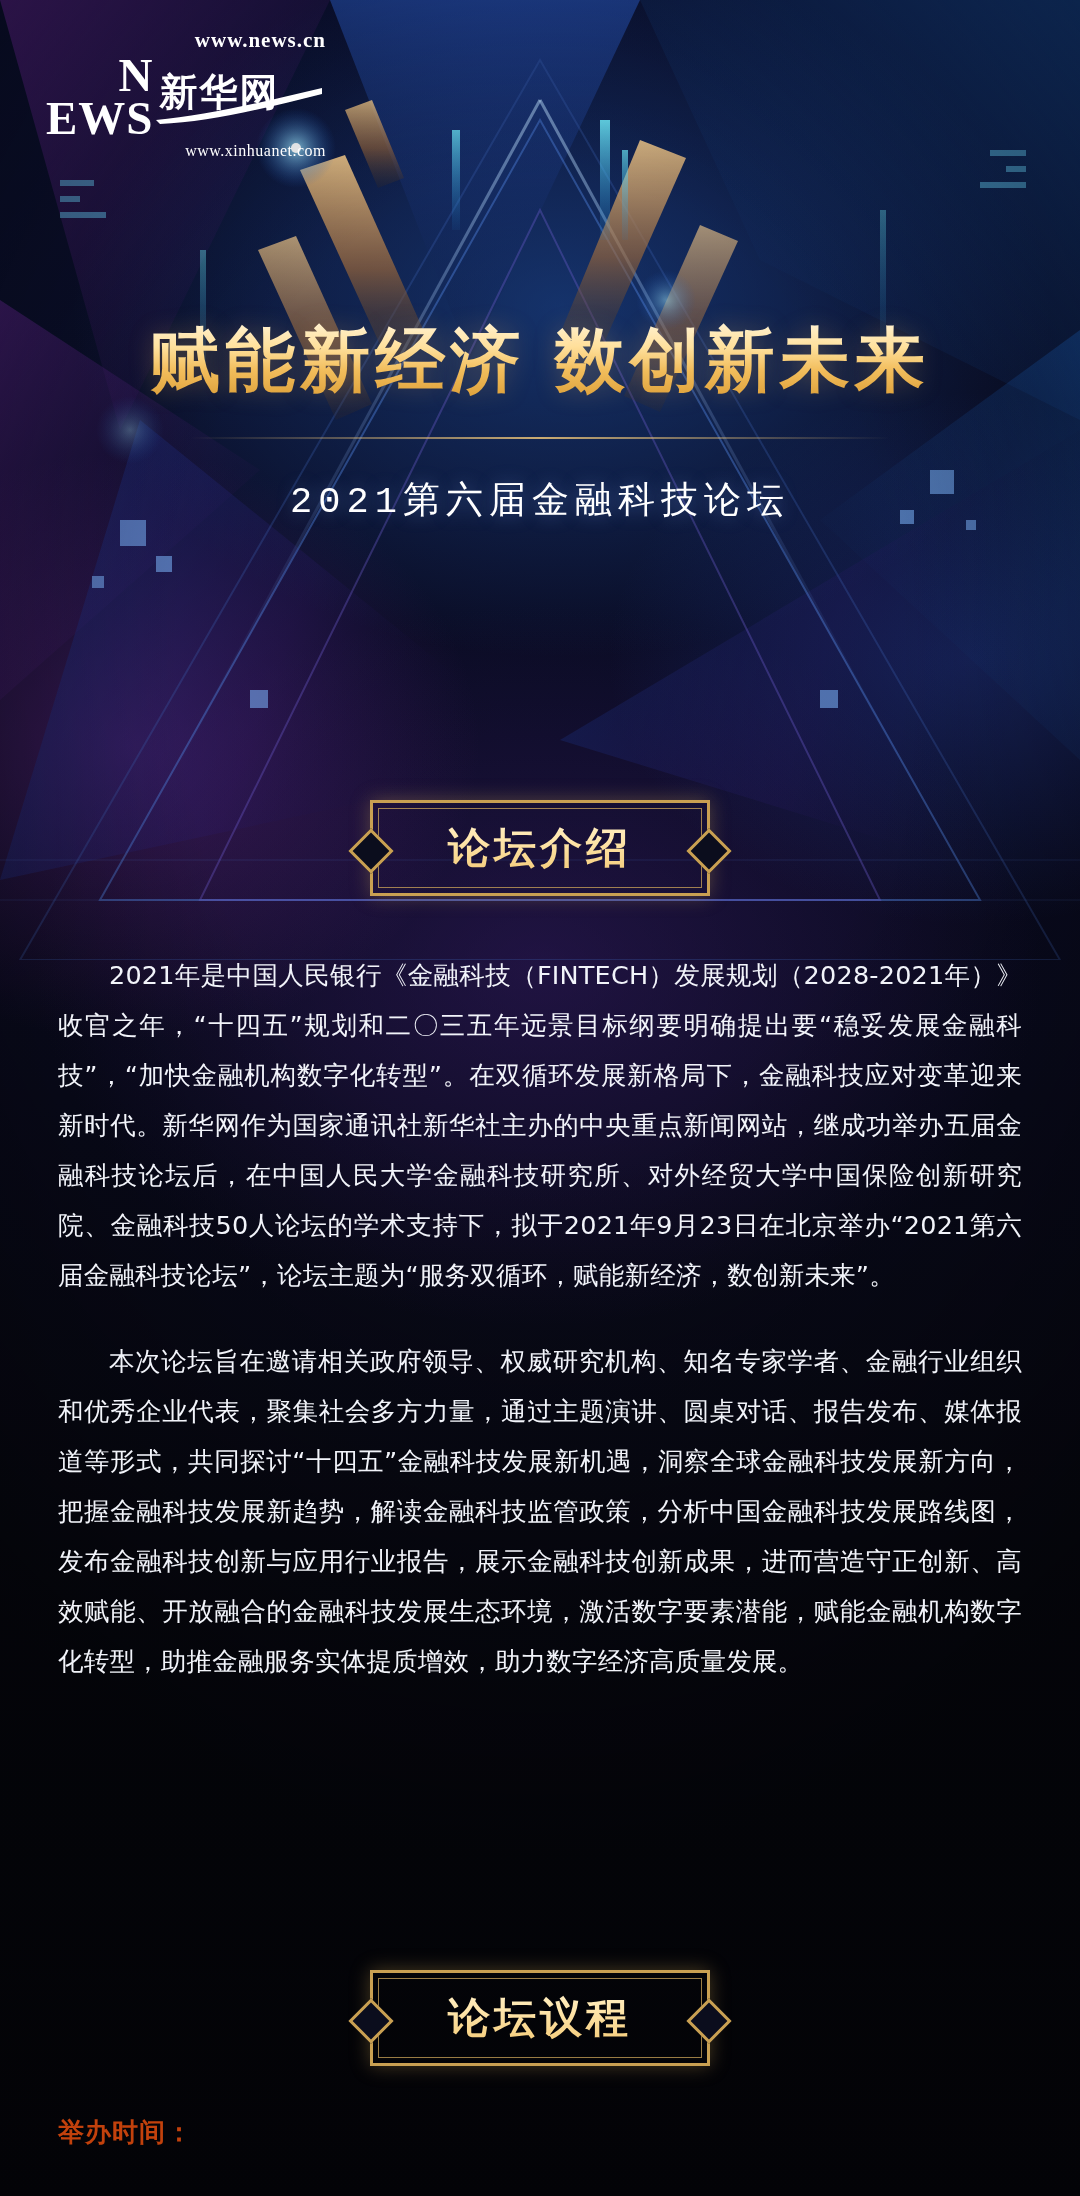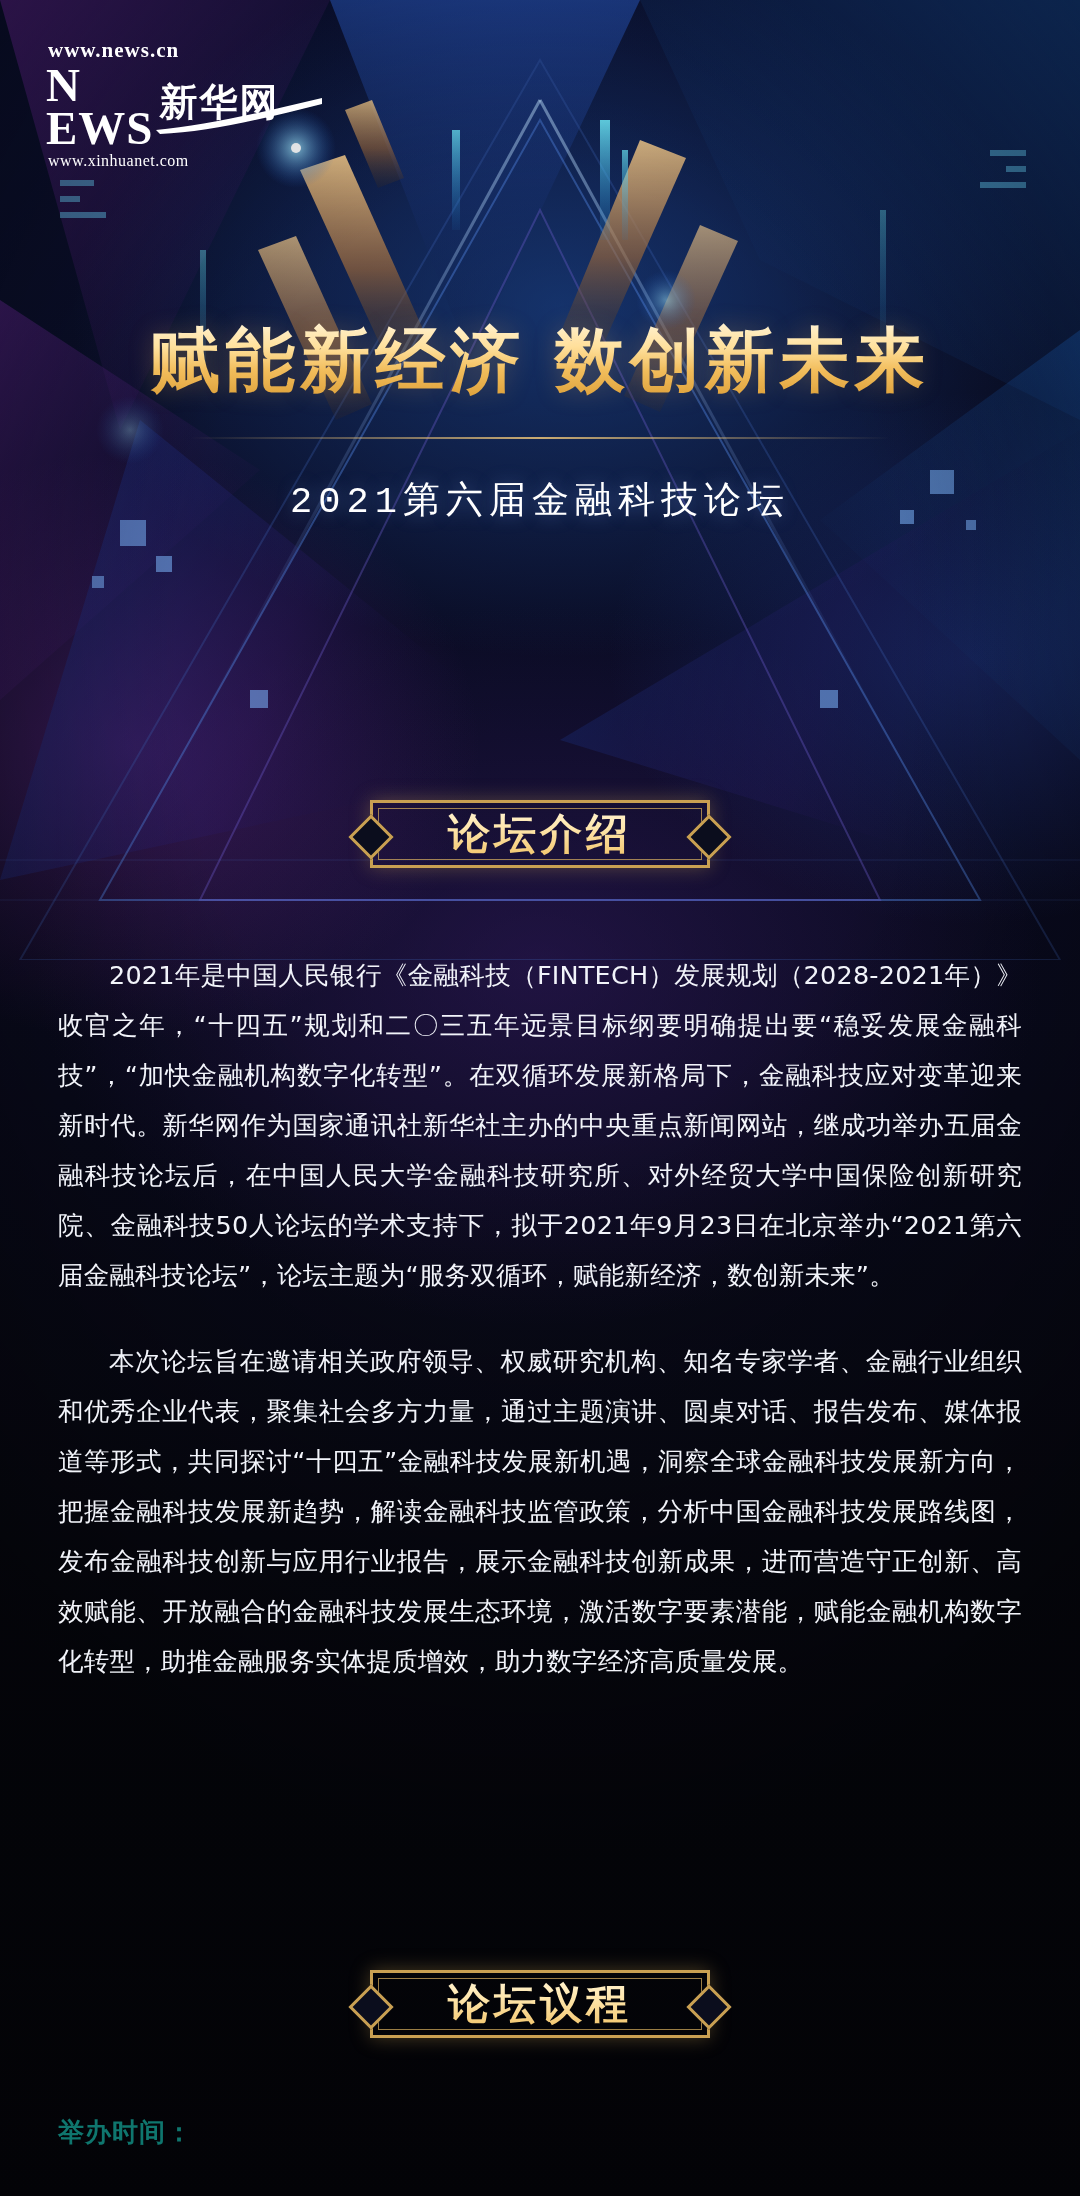--- a/index.html
+++ b/index.html
@@ -38,22 +38,23 @@
     position: absolute;
     inset: 0;
     background: radial-gradient(ellipse 900px 1200px at 50% 30%, rgba(0,0,0,0) 40%, rgba(0,0,0,0.55) 100%);
     pointer-events: none;
   }
 
   
   .logo {
     position: absolute;
     left: 46px;
-    top: 38px;
+    top: 28px;
     width: 280px;
+    text-align: right;
   }
   .logo .url-top {
     font-family: "Liberation Serif", serif;
     font-size: 21px;
     letter-spacing: 1px;
     color: #ffffff;
     font-weight: 700;
     margin-left: 2px;
   }
   .logo .mid {
@@ -132,21 +133,21 @@
     color: #ffffff;
     text-shadow: 0 0 18px rgba(120,170,255,0.4);
   }
 
   
   .sec-header {
     position: absolute;
     left: 50%;
     transform: translateX(-50%);
     width: 340px;
-    height: 68px;
+    height: 96px;
   }
   .sec-header .frame-outer {
     position: absolute;
     inset: 0;
     border: 3px solid #c9a052;
     box-shadow: 0 0 18px rgba(200,160,80,0.35);
   }
   .sec-header .frame-inner {
     position: absolute;
     inset: 8px;
@@ -202,21 +203,21 @@
   }
   .body-text p:last-child { margin-bottom: 0; }
 
   
   .footer-time {
     position: absolute;
     left: 58px;
     top: 2115px;
     font-family: "DejaVu Sans", sans-serif;
     font-size: 26px;
-    color: #0f766e;
+    color: #c2410c;
     display: flex;
     align-items: center;
   }
   .footer-time .lbl { font-weight: 700; letter-spacing: 1px; }
   .footer-time .val { margin-left: 6px; letter-spacing: 0.5px; }
 </style>
 </head>
 <body>
 
 <div class="bg-base"></div>

